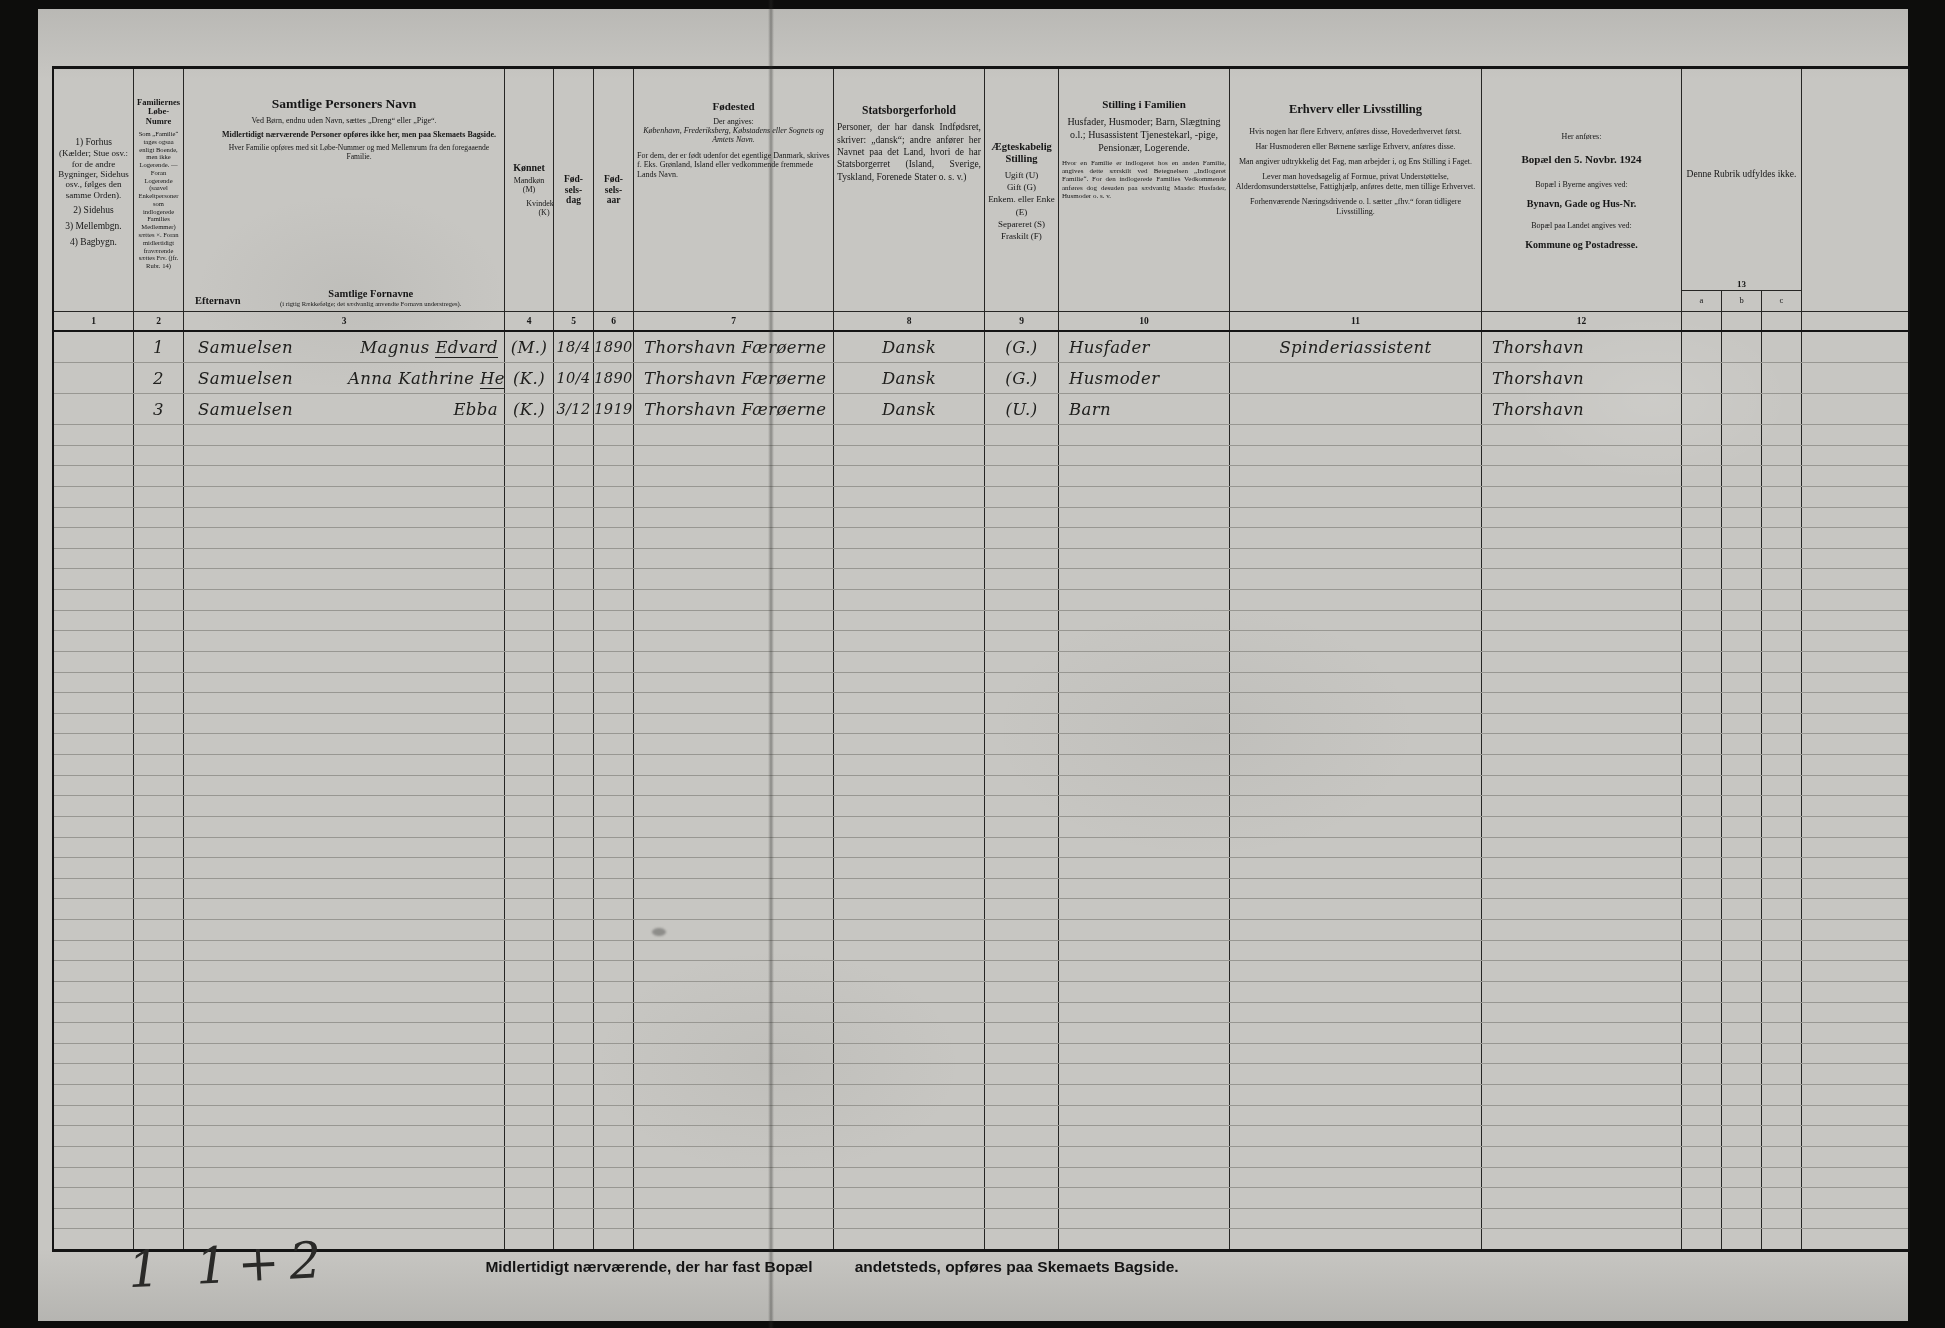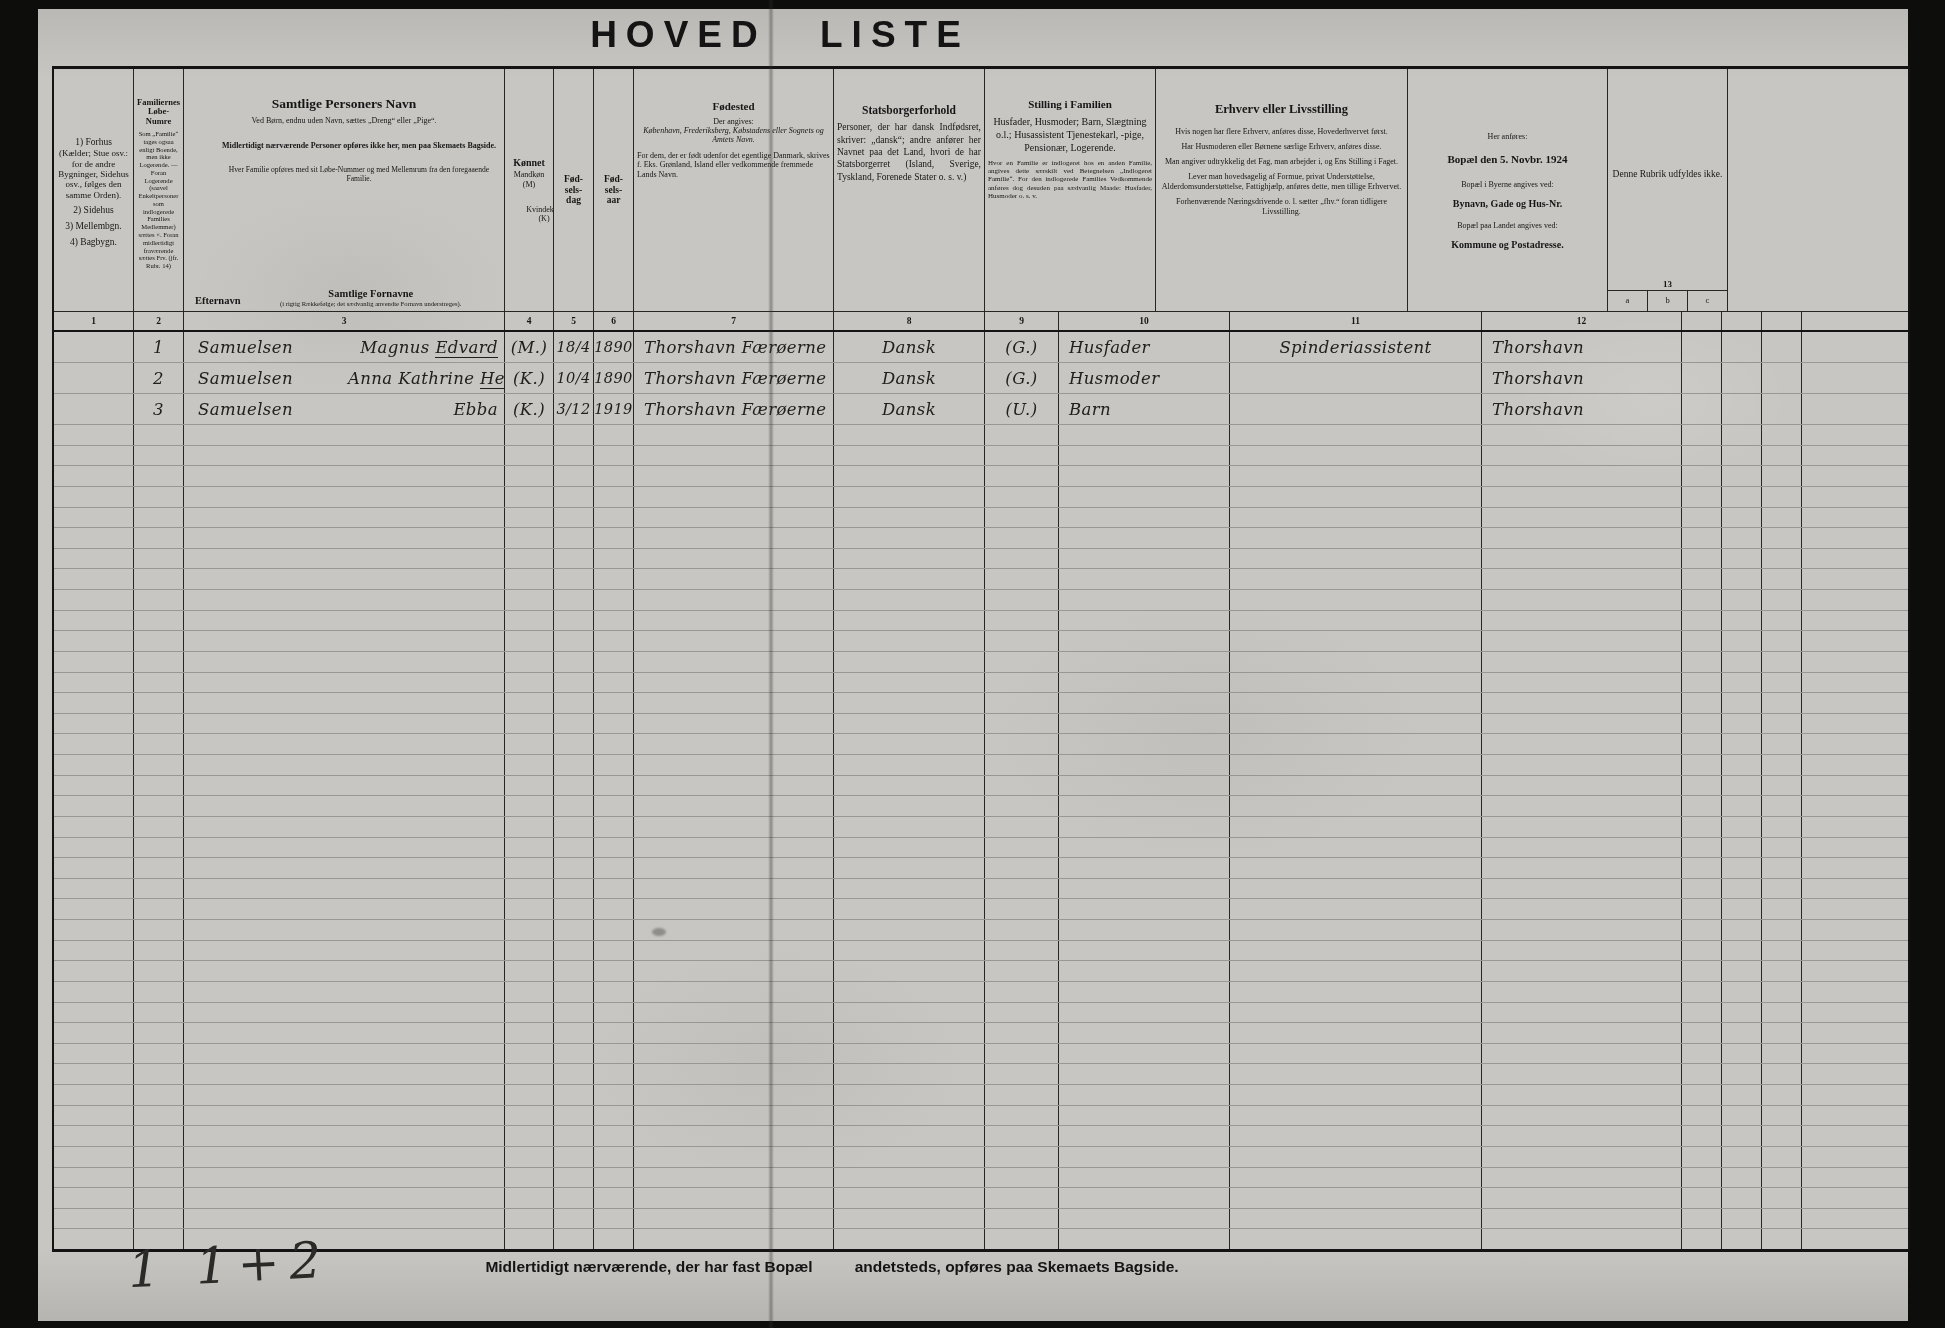--- a/index.html
+++ b/index.html
@@ -39,21 +39,21 @@
 
   .hrow{display:flex;height:242px;}
   .hcell{display:flex;flex-direction:column;align-items:center;text-align:center;
     padding:4px 3px;font-size:8.5px;line-height:1.15;}
   .hc-title{font-weight:700;font-size:11px;margin:3px 0 4px;}
   .hc-small{font-size:8px;}
   .hc-tiny{font-size:6.6px;line-height:1.18;}
   .sp{flex:1;}
   .bold{font-weight:700;}
   .it{font-style:italic;}
-  .mt{margin-top:16px;padding-left:30px;} .mt2{margin-top:7px;}
+  .mt{margin-top:5px;padding-left:30px;} .mt2{margin-top:7px;}
 
   .hc1{justify-content:center;font-size:9px;}
   .hc1 .b{font-weight:400;margin-top:5px;font-size:9.5px;}
   .hc2{padding-top:26px;}
   .hc2 .hc-title{font-size:8.5px;line-height:1.1;}
   .hc3{padding-top:24px;}
   .hc3 .hc-title{font-size:13.5px;}
   .c3-bottom{display:flex;width:100%;align-items:flex-end;text-align:left;}
   .c3-bottom .lab{font-weight:700;font-size:10.5px;margin-left:8px;}
   .c3-bottom .right{flex:1;text-align:center;}
@@ -124,21 +124,20 @@
 </style>
 </head>
 <body>
 
 <div class="scan">
   <div class="edge edge-left"></div>
   <div class="edge edge-right"></div>
   <div class="edge edge-top"></div>
   <div class="edge edge-bottom"></div>
 
-  <div class="page-title">HOVED LISTE</div>
 
   <div class="htable">
 
     <div class="hrow">
       <div class="hcell c1 hc1">
         <div class="b">1) Forhus</div>
         <div>(Kælder; Stue osv.: for de andre Bygninger, Sidehus osv., følges den samme Orden).</div>
         <div class="b">2) Sidehus</div>
         <div class="b">3) Mellembgn.</div>
         <div class="b">4) Bagbygn.</div>
@@ -187,20 +186,28 @@
         <div class="hc-small">Der angives:</div>
         <div class="hc-small it">København, Frederiksberg, Købstadens eller Sognets og Amtets Navn.</div>
         <div class="hc-small mt2" style="text-align:left">For dem, der er født udenfor det egentlige Danmark, skrives f. Eks. Grønland, Island eller vedkommende fremmede Lands Navn.</div>
       </div>
 
       <div class="hcell c8 hc8">
         <div class="hc-title">Statsborgerforhold</div>
         <div class="just">Personer, der har dansk Indfødsret, skriver: „dansk“; andre anfører her Navnet paa det Land, hvori de har Statsborgerret (Island, Sverige, Tyskland, Forenede Stater o. s. v.)</div>
       </div>
 
+      <div class="hcell c9 hc9">
+        <div class="hc-title bold">Ægteskabelig Stilling</div>
+        <div>Ugift (U)</div>
+        <div>Gift (G)</div>
+        <div>Enkem. eller Enke (E)</div>
+        <div>Separeret (S)</div>
+        <div>Fraskilt (F)</div>
+      </div>
 
       <div class="hcell c10 hc10">
         <div class="hc-title">Stilling i Familien</div>
         <div class="b1">Husfader, Husmoder; Barn, Slægtning o.l.; Husassistent Tjenestekarl, -pige, Pensionær, Logerende.</div>
         <div class="b2">Hvor en Familie er indlogeret hos en anden Familie, angives dette særskilt ved Betegnelsen „Indlogeret Familie“. For den indlogerede Families Vedkommende anføres dog desuden paa sædvanlig Maade: Husfader, Husmoder o. s. v.</div>
       </div>
 
       <div class="hcell c11 hc11">
         <div class="hc-title">Erhverv eller Livsstilling</div>
         <div class="p">Hvis nogen har flere Erhverv, anføres disse, Hovederhvervet først.</div>

